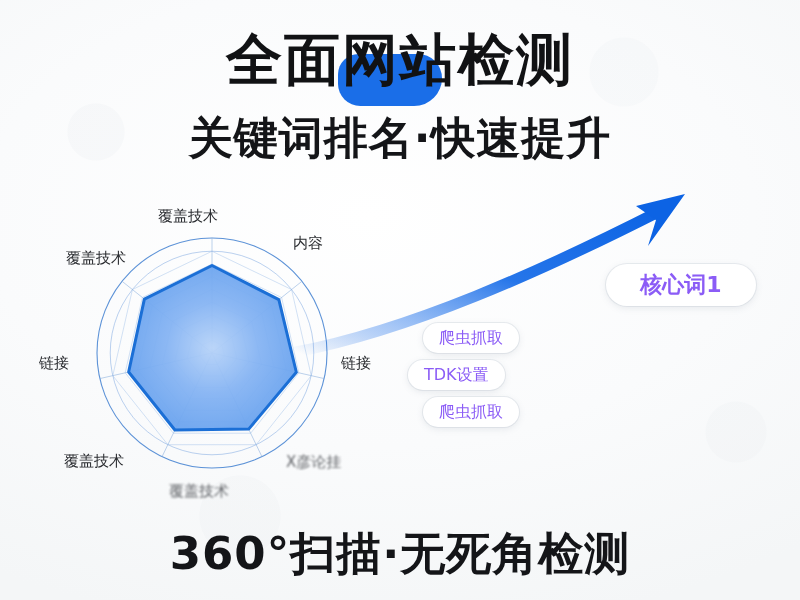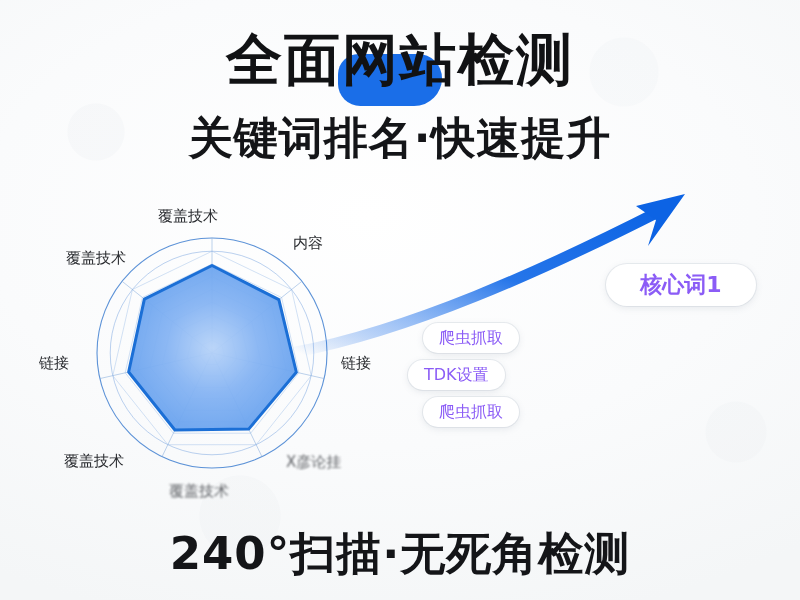--- a/index.html
+++ b/index.html
@@ -183,15 +183,15 @@
     <span>TDK设置</span>
   </div>
   <div class="pill pill-small" id="pill-link">
     <span>爬虫抓取</span>
   </div>
 
   <div class="pill pill-big" id="pill-kw1">
     <span>核心词1</span>
   </div>
 
-  <div class="footline">240°扫描·无死角检测</div>
+  <div class="footline">360°扫描·无死角检测</div>
 
 </div>
 
 </body></html>

